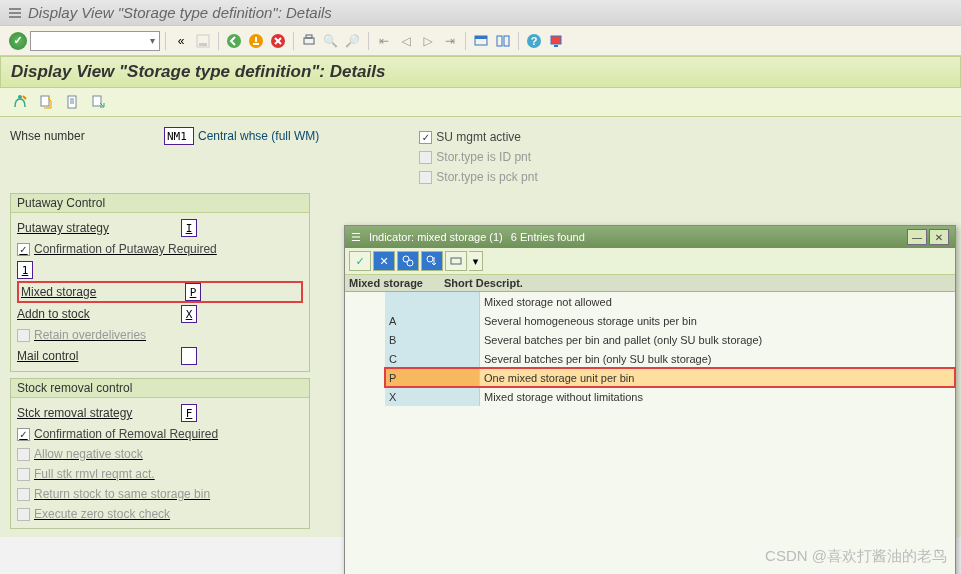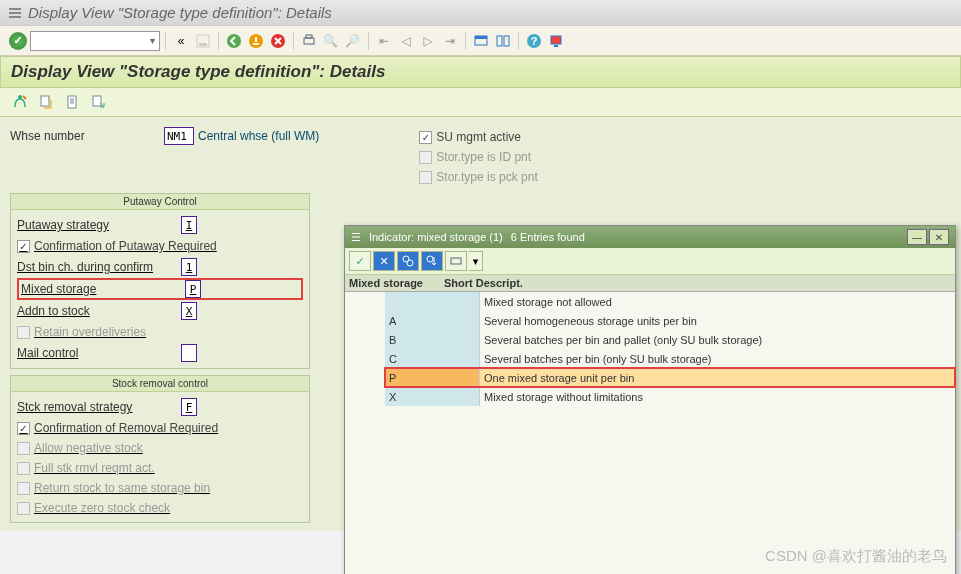--- a/index.html
+++ b/index.html
@@ -20,21 +20,21 @@
 .field-row { display: flex; align-items: center; height: 22px; gap: 4px; }
 .label { width: 150px; color: #333; }
 .input-small { width: 30px; height: 18px; border: 1px solid #4c1d95; background: #fff; padding: 0 2px; font-family: monospace; font-size: 11px; }
 .input-med { width: 200px; height: 18px; border: 1px solid #999; background: #fff; padding: 0 4px; font-size: 11px; }
 .txt { color: #0c4a6e; }
 .checkbox-row { display: flex; align-items: center; gap: 4px; color: #444; height: 20px; }
 .checkbox-row.disabled { color: #999; }
 .cb { width: 13px; height: 13px; border: 1px solid #999; background: #fff; display: inline-flex; align-items: center; justify-content: center; font-size: 10px; color: #333; }
 .cb.disabled { background: #eee; border-color: #bbb; }
 .panel { border: 1px solid #b8c898; background: #e8eed8; margin-top: 6px; width: 300px; }
-.panel-title { background: #dce8c0; padding: 2px 6px; font-size: 10px; color: #333; border-bottom: 1px solid #c0d090; text-align: center; }
+.panel-title { background: #dce8c0; padding: 2px 6px; font-size: 12px; color: #333; border-bottom: 1px solid #c0d090; }
 .panel-body { padding: 4px 6px; text-decoration: underline; }
 .panel-body .field-row .label { width: 160px; }
 .panel-body .input-small { width: 16px; text-align: center; }
 .highlight-red { border: 2px solid #e04040; padding: 1px 2px; }
 .main-cols { display: flex; gap: 100px; }
 .right-col { padding-top: 2px; }
 
 .popup { position: absolute; left: 344px; top: 225px; width: 612px; background: #f5f8ee; border: 1px solid #888; box-shadow: 2px 2px 6px rgba(0,0,0,0.3); }
 .popup-title { background: linear-gradient(#8fae7a, #6f9258); color: #fff; height: 22px; display: flex; align-items: center; padding: 0 6px; font-size: 11px; justify-content: space-between; }
 .popup-title-left { display: flex; align-items: center; gap: 8px; }
@@ -203,21 +203,20 @@
     <div class="panel-body">
       <div class="field-row">
           <span class="label">Putaway strategy</span>
           <input class="input-small" readonly="" value="I" style="">
         </div>
       <div class="checkbox-row">
           <span class="cb">✓</span>
           <span>Confirmation of Putaway Required</span>
         </div>
       <div class="field-row">
-          <span class="label">Dst bin ch. during confirm</span>
           <input class="input-small" readonly="" value="1" style="">
         </div>
       <div class="field-row highlight-red">
           <span class="label">Mixed storage</span>
           <input class="input-small" readonly="" value="P" style="">
         </div>
       <div class="field-row">
           <span class="label">Addn to stock</span>
           <input class="input-small" readonly="" value="X" style="">
         </div>

